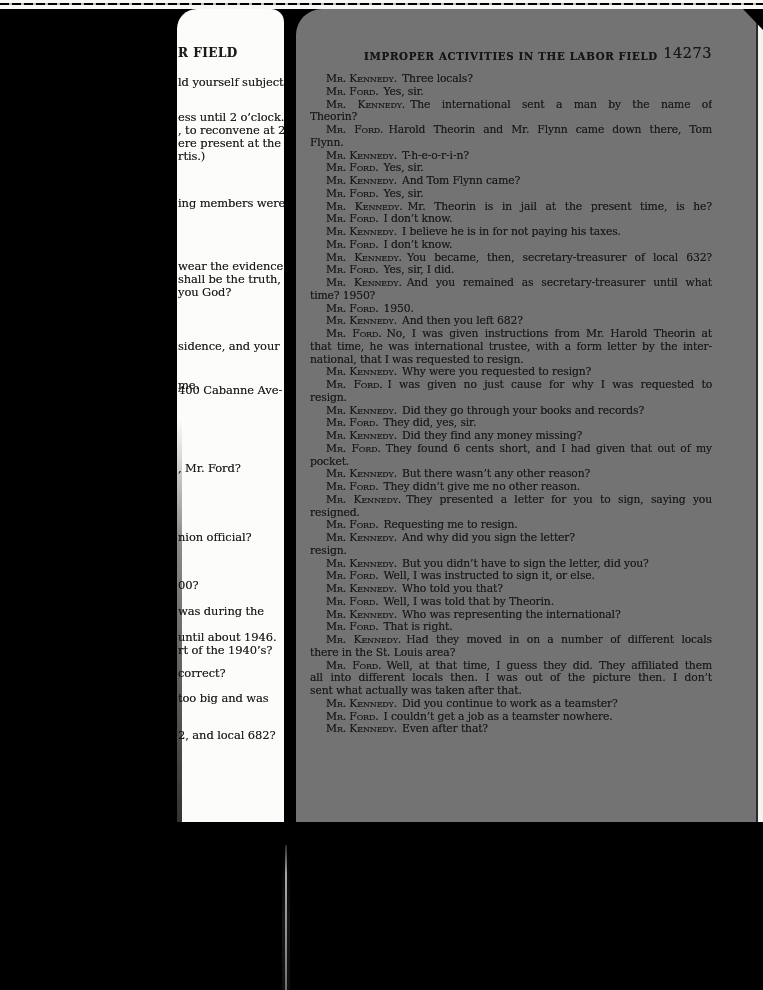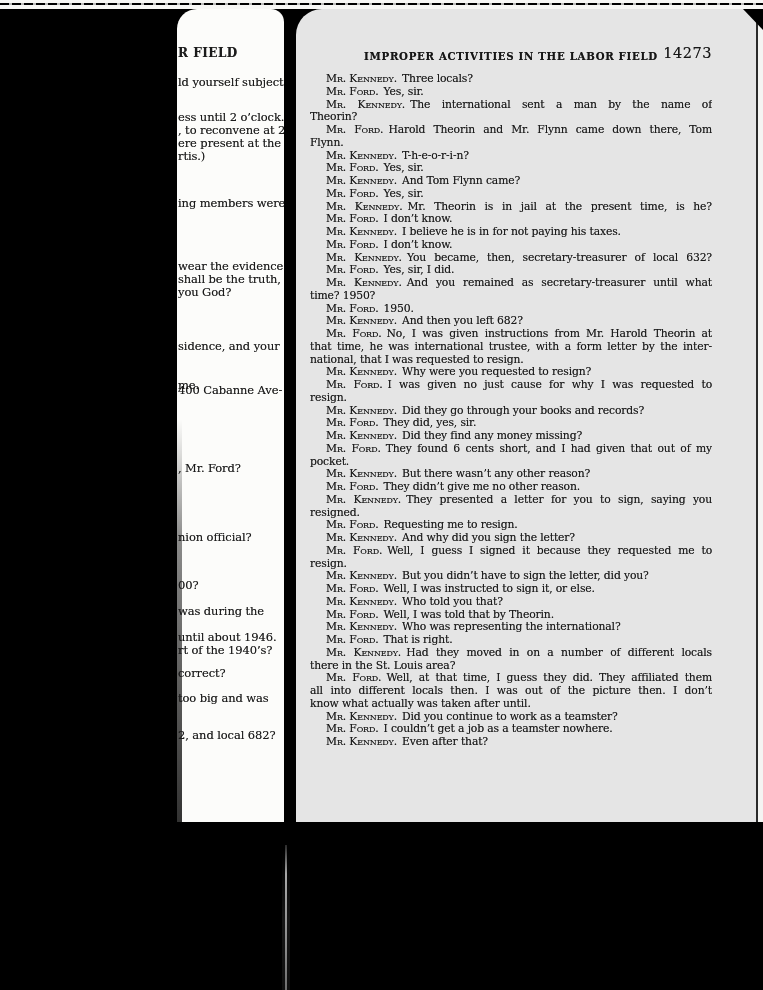--- a/index.html
+++ b/index.html
@@ -25,21 +25,21 @@
   }
   .frag-line{
     position:absolute;left:1px;white-space:nowrap;
     font-size:11.5px;color:#1b1b1b;letter-spacing:-.1px;
     text-shadow:0 0 .4px rgba(0,0,0,.5);
   }
   .frag-line.bold{font-weight:bold;font-size:12px;letter-spacing:.5px;}
   
   .main-page{
     position:absolute;left:296px;top:9px;width:461px;height:813px;
-    background:#e5e5e5;border-radius:26px 5px 0 0;
+    background:#737373;border-radius:26px 5px 0 0;
   }
   .page-split{position:absolute;left:756px;top:9px;width:2px;height:813px;background:#2a2a2a;}
   .right-sliver{position:absolute;left:758px;top:9px;width:5px;height:813px;background:#f4f4f2;}
   .corner-wedge{
     position:absolute;left:743px;top:9px;width:0;height:0;z-index:5;
     border-left:20px solid transparent;border-top:21px solid #000;
   }
   
   .page-header{position:absolute;top:38px;left:14px;width:402px;height:16px;}
   .header-title{
@@ -143,33 +143,32 @@
         <div class="tline ind"><span class="spk">Mr. Ford.</span>They did, yes, sir.</div>
         <div class="tline ind"><span class="spk">Mr. Kennedy.</span>Did they find any money missing?</div>
         <div class="tline ind just"><span class="spk">Mr. Ford.</span>They found 6 cents short, and I had given that out of my</div>
         <div class="tline">pocket.</div>
         <div class="tline ind"><span class="spk">Mr. Kennedy.</span>But there wasn’t any other reason?</div>
         <div class="tline ind"><span class="spk">Mr. Ford.</span>They didn’t give me no other reason.</div>
         <div class="tline ind just"><span class="spk">Mr. Kennedy.</span>They presented a letter for you to sign, saying you</div>
         <div class="tline">resigned.</div>
         <div class="tline ind"><span class="spk">Mr. Ford.</span>Requesting me to resign.</div>
         <div class="tline ind"><span class="spk">Mr. Kennedy.</span>And why did you sign the letter?</div>
-        <div class="tline ind just"><span class="spk">Mr. Ford.</span>Well, I guess I signed it because they requested me to</div>
         <div class="tline">resign.</div>
         <div class="tline ind"><span class="spk">Mr. Kennedy.</span>But you didn’t have to sign the letter, did you?</div>
         <div class="tline ind"><span class="spk">Mr. Ford.</span>Well, I was instructed to sign it, or else.</div>
         <div class="tline ind"><span class="spk">Mr. Kennedy.</span>Who told you that?</div>
         <div class="tline ind"><span class="spk">Mr. Ford.</span>Well, I was told that by Theorin.</div>
         <div class="tline ind"><span class="spk">Mr. Kennedy.</span>Who was representing the international?</div>
         <div class="tline ind"><span class="spk">Mr. Ford.</span>That is right.</div>
         <div class="tline ind just"><span class="spk">Mr. Kennedy.</span>Had they moved in on a number of different locals</div>
         <div class="tline">there in the St. Louis area?</div>
         <div class="tline ind just"><span class="spk">Mr. Ford.</span>Well, at that time, I guess they did.  They affiliated them</div>
         <div class="tline just">all into different locals then.  I was out of the picture then.  I don’t</div>
-        <div class="tline">know what actually was taken after until.</div>
+        <div class="tline">sent what actually was taken after that.</div>
         <div class="tline ind"><span class="spk">Mr. Kennedy.</span>Did you continue to work as a teamster?</div>
         <div class="tline ind"><span class="spk">Mr. Ford.</span>I couldn’t get a job as a teamster nowhere.</div>
         <div class="tline ind"><span class="spk">Mr. Kennedy.</span>Even after that?</div>
       </div>
   </div>
 </div>
 
 <div class="page-split"></div>
 <div class="right-sliver"></div>
 <div class="corner-wedge"></div>

